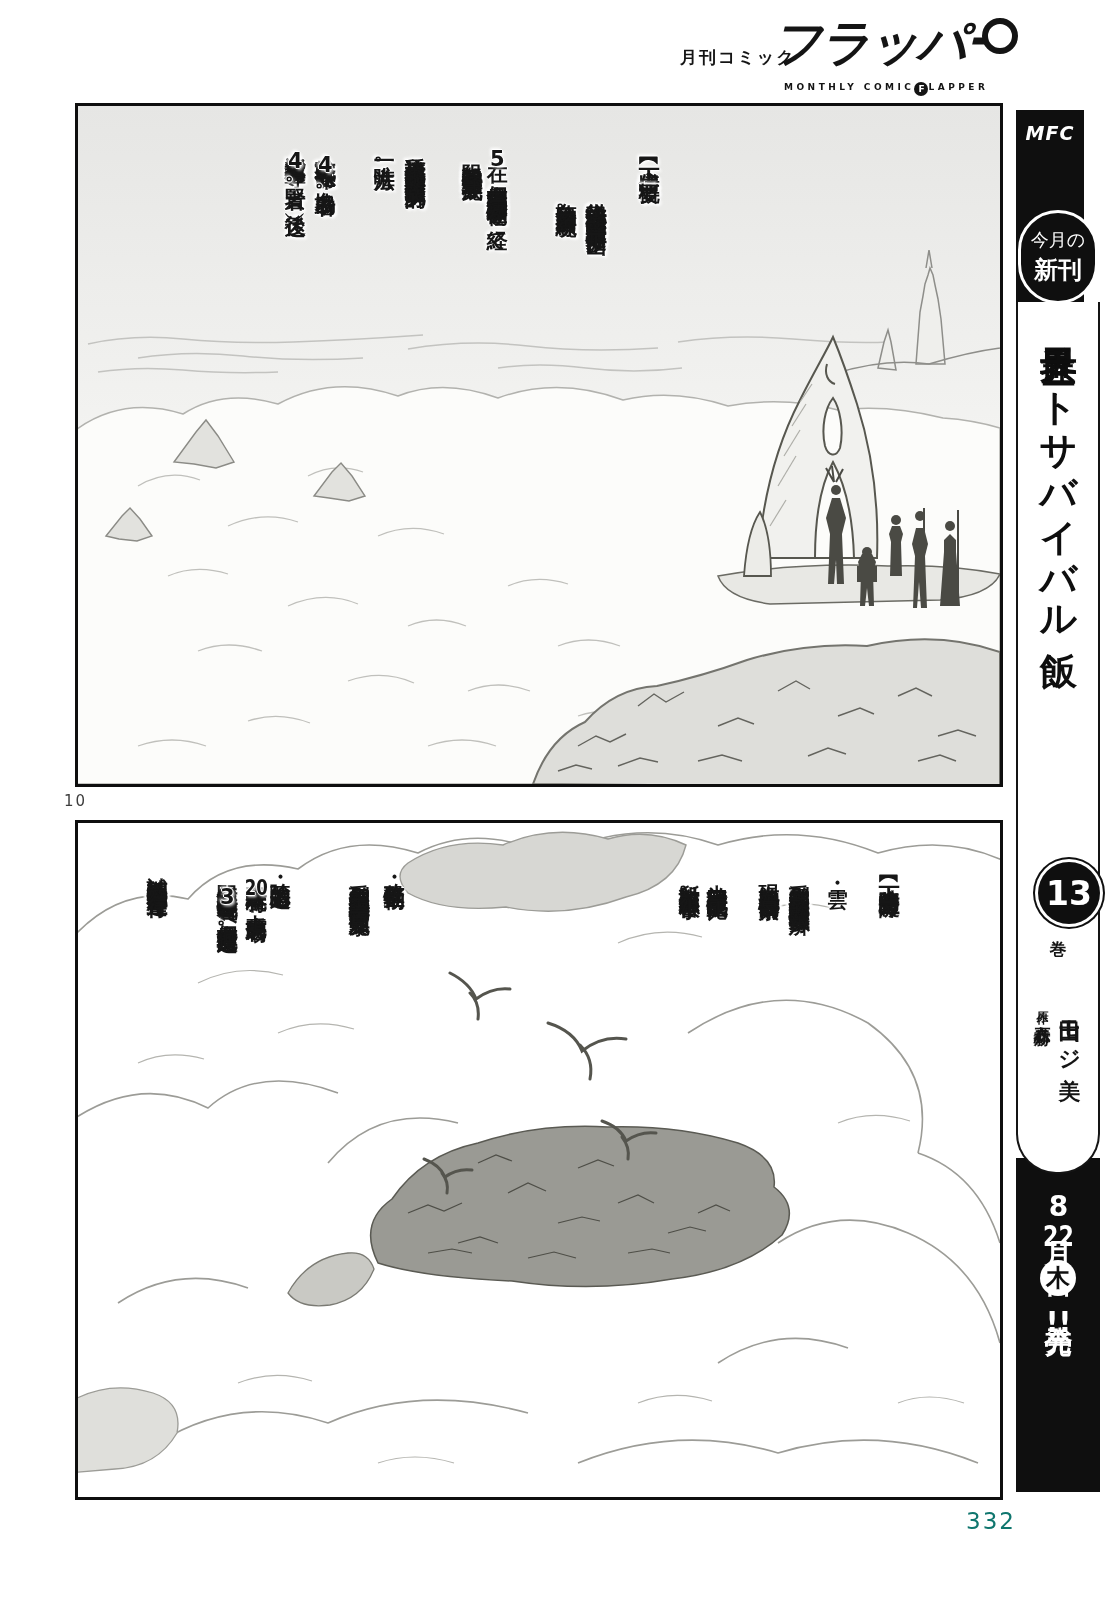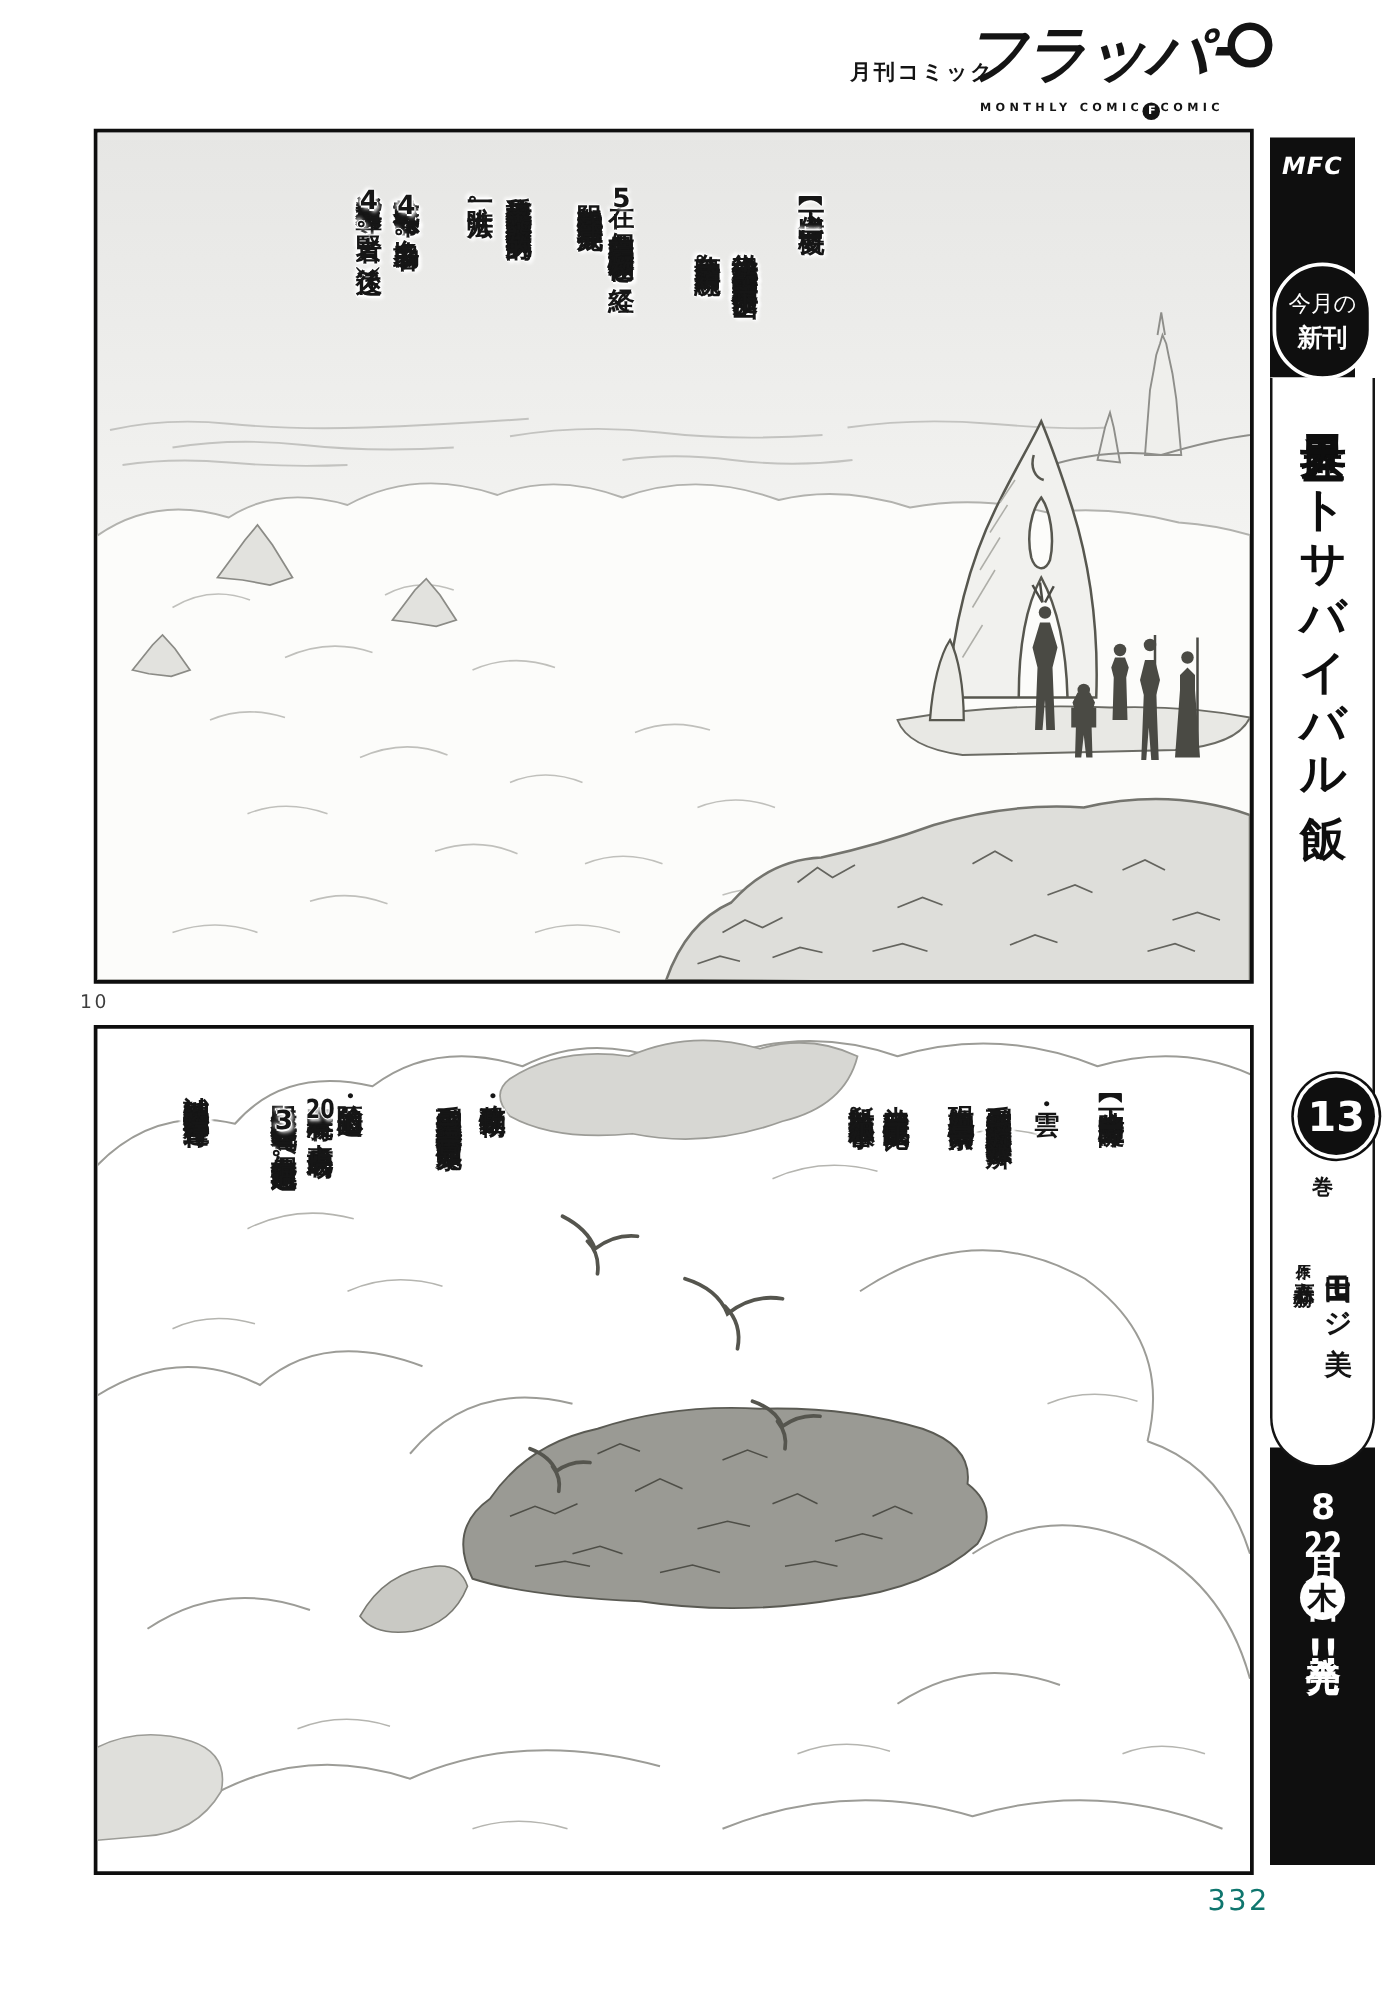--- a/index.html
+++ b/index.html
@@ -42,21 +42,21 @@
 
   
   .sidebar { position:absolute; left:1016px; top:110px; width:84px; height:1382px; }
   .sb-top { position:absolute; top:0; left:0; width:68px; height:192px; background:#0f0f0f; }
   .mfc { color:#fff; font-weight:800; font-style:italic; font-size:19px; text-align:center;
          padding-top:12px; letter-spacing:1px; }
   .sb-badge { position:absolute; top:100px; left:2px; width:80px; height:94px; box-sizing:border-box;
               background:#0f0f0f; border:3px solid #fff; border-radius:40px; z-index:3;
               display:flex; flex-direction:column; align-items:center; justify-content:center; color:#fff; }
   .sb-badge .b1 { font-size:18px; font-weight:400; }
-  .sb-badge .b2 { font-size:20px; font-weight:900; margin-top:2px; }
+  .sb-badge .b2 { font-size:24px; font-weight:900; margin-top:2px; }
   .sb-mid { position:absolute; top:192px; left:0; width:84px; height:872px; box-sizing:border-box;
             background:#fff; border-left:2px solid #141414; border-right:2px solid #141414;
             border-bottom:2px solid #141414; border-radius:0 0 40px 40px; z-index:2; }
   .sb-title { position:absolute; top:16px; left:50%; transform:translateX(-50%);
               font-size:37px; font-weight:900; letter-spacing:1px; white-space:nowrap; color:#0e0e0e; }
   .sb-vol { position:absolute; top:560px; left:50%; transform:translateX(-50%);
             width:62px; height:62px; border-radius:50%; background:#0f0f0f; color:#fff;
             display:flex; align-items:center; justify-content:center; font-size:33px; font-weight:800;
             box-shadow:0 0 0 3px #fff,0 0 0 5px #0f0f0f;margin-left:11px; }
   .sb-vol-suffix { position:absolute; top:636px; left:50%; transform:translateX(-50%);
@@ -79,21 +79,21 @@
 
 <div id="page">
 
   <div class="logo">
     <div class="logo-kanji">月刊コミック</div>
     <div class="logo-main">フラッパー</div>
     <div class="logo-ring"></div>
     <div class="logo-sub">
       <span>MONTHLY COMIC</span>
       <span class="logo-f">F</span>
-      <span>COMIC</span>
+      <span>LAPPER</span>
     </div>
   </div>
 
   <div class="panel" id="panel1">
     <svg width="922" height="678" viewBox="0 0 922 678">
       <defs>
         <linearGradient id="sky1" x1="0" y1="0" x2="0" y2="1">
           <stop offset="0" stop-color="#e6e6e4"></stop>
           <stop offset="0.45" stop-color="#f2f2f0"></stop>
           <stop offset="0.75" stop-color="#fbfbf9"></stop>

